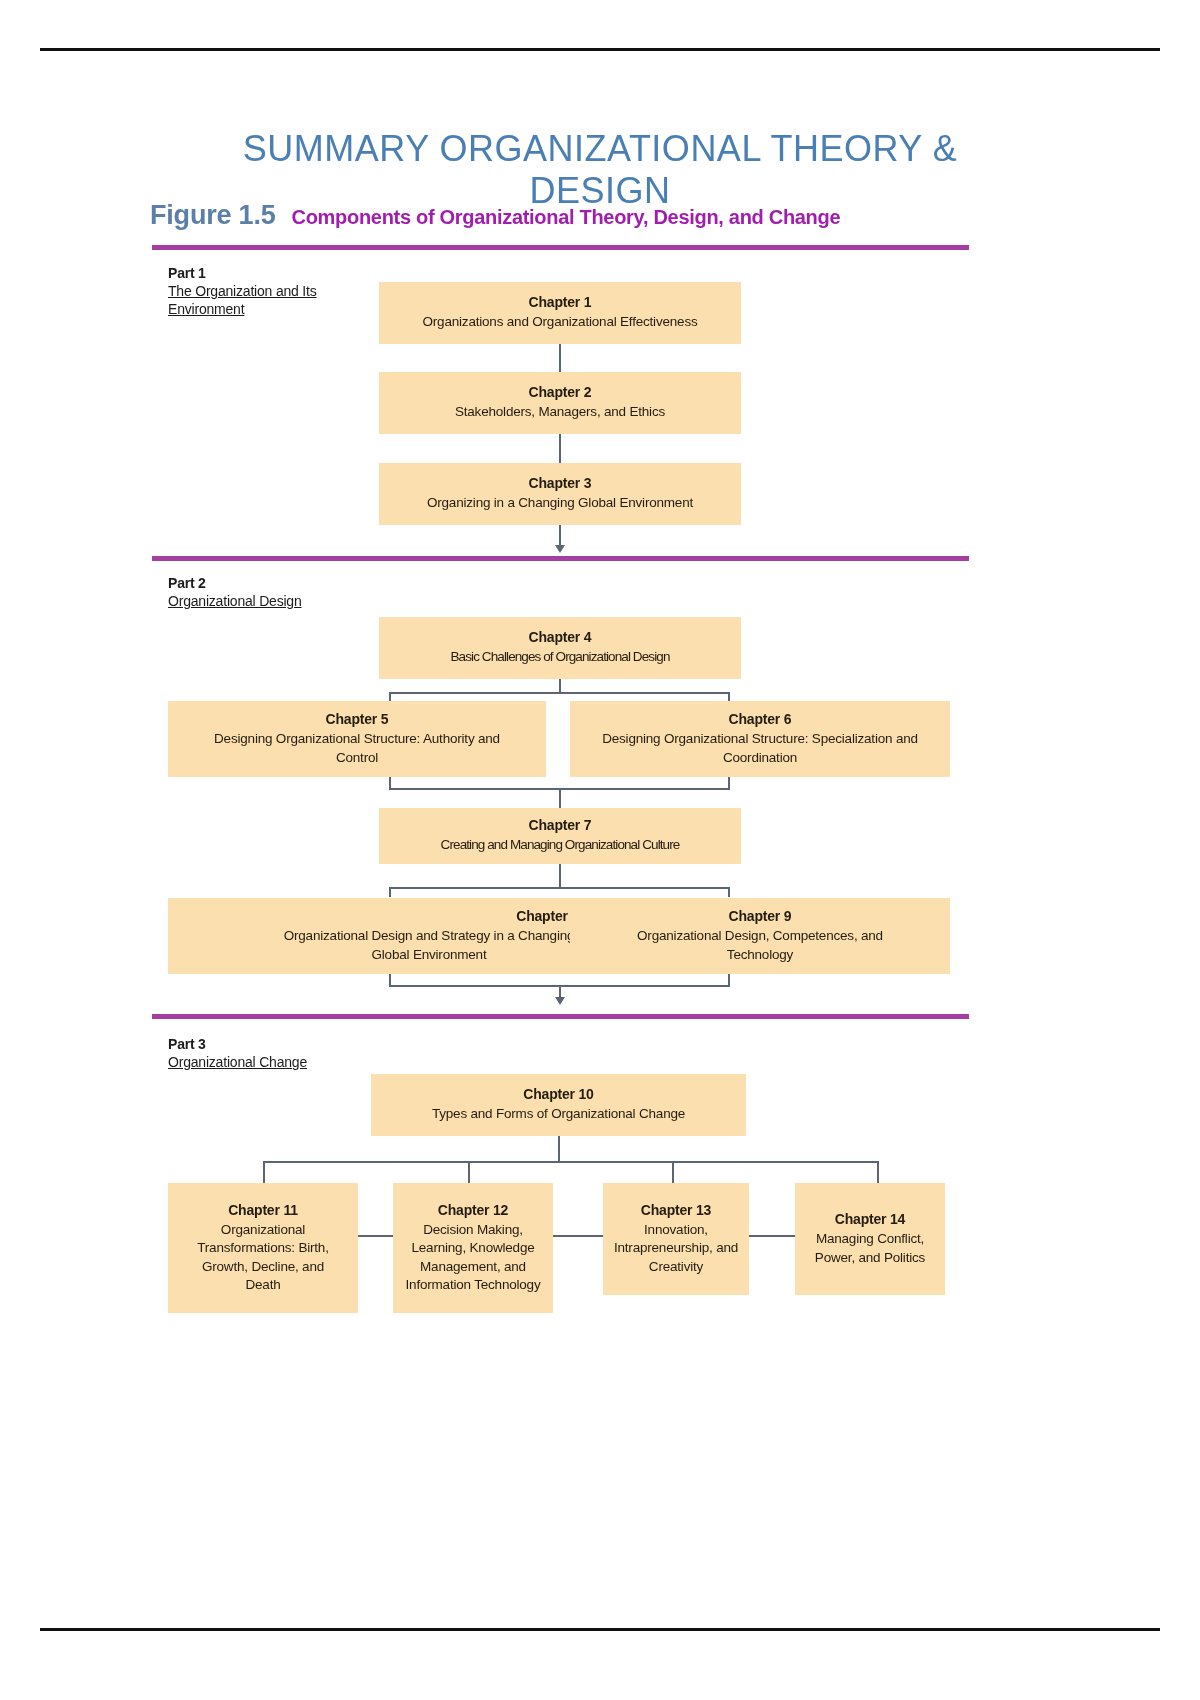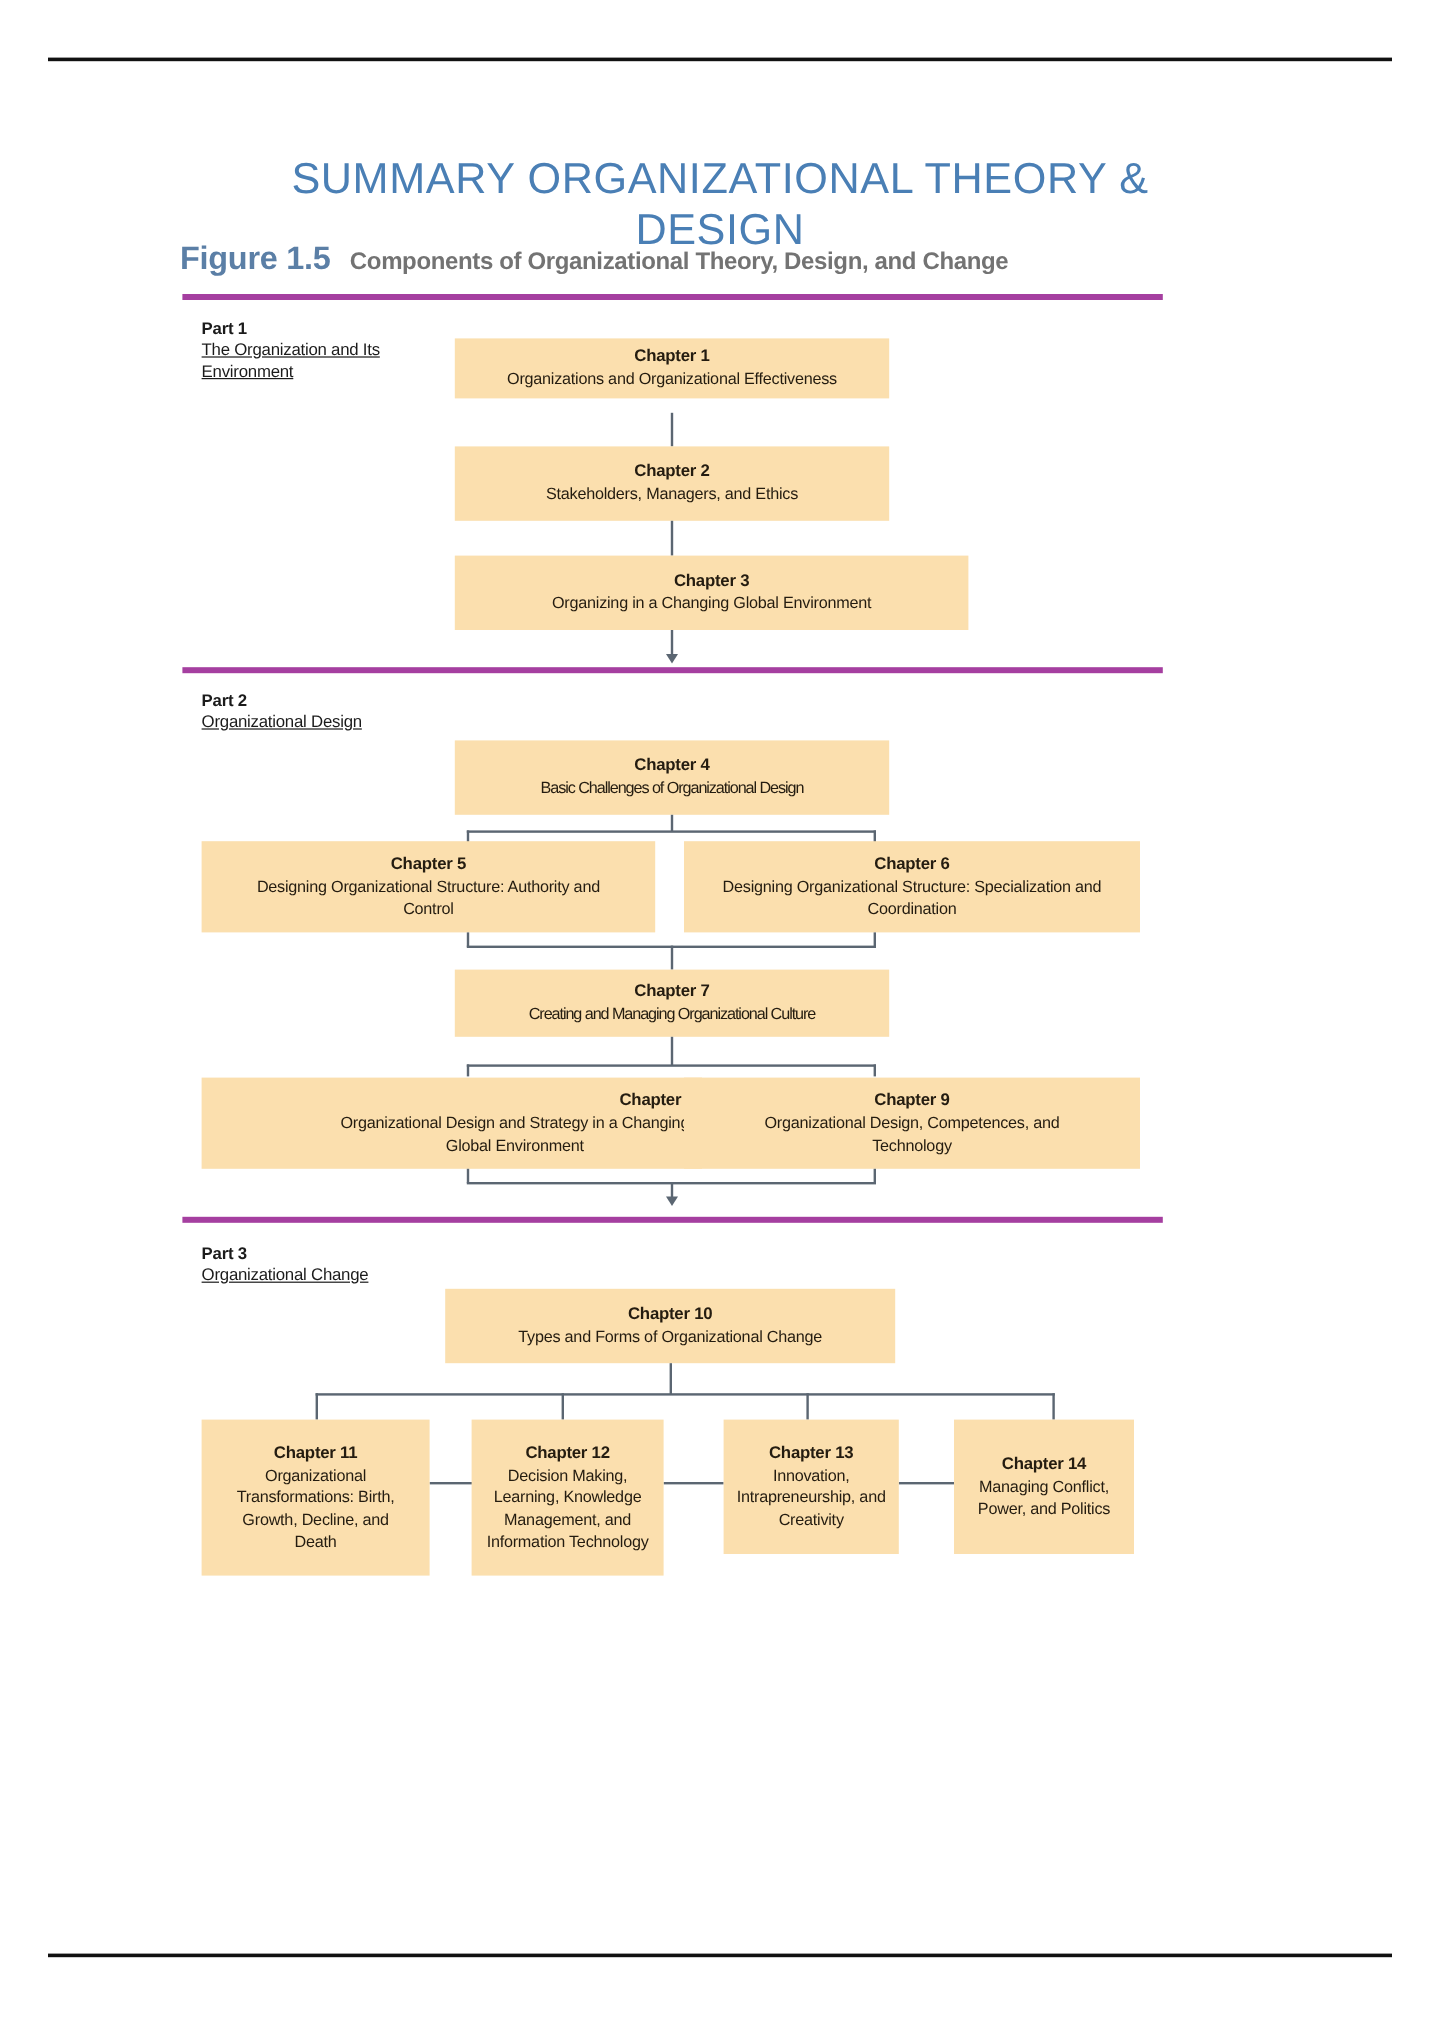--- a/index.html
+++ b/index.html
@@ -39,21 +39,21 @@
     position: absolute;
     left: 150px; top: 200px;
     display: flex; align-items: baseline; gap: 16px;
     white-space: nowrap;
   }
   .fig-label {
     font-size: 27px; font-weight: bold; color: #5b7fa6;
     letter-spacing: -0.2px;
   }
   .fig-text {
-    font-size: 20px; font-weight: bold; color: #737373;
+    font-size: 20px; font-weight: bold; color: #a21caf;
     letter-spacing: -0.3px;
   }
 
   
   .divider {
     position: absolute;
     left: 152px; width: 817px; height: 5px;
     background: #a53fa0;
   }
   #div1 { top: 245px; }
@@ -117,35 +117,35 @@
 
   <div class="divider" id="div1"></div>
   <div class="divider" id="div2"></div>
   <div class="divider" id="div3"></div>
 
   <div class="part-label" style="left:168px; top:264px;">
     <span class="pname">Part 1</span>
     <span class="pdesc" style="max-width:160px;">The Organization and Its Environment</span>
   </div>
 
-  <div class="box" style="left:379px; top:282px; width:362px; height:50px;align-items:center;">
+  <div class="box" style="left:379px; top:282px; width:362px; height:62px;align-items:center;">
     <div class="ch-num">Chapter 1</div>
     <div class="ch-title">Organizations and Organizational Effectiveness</div>
   </div>
 
   <div class="vline" style="left:559px; top:344px; height:28px;"></div>
 
   <div class="box" style="left:379px; top:372px; width:362px; height:62px;">
     <div class="ch-num">Chapter 2</div>
     <div class="ch-title">Stakeholders, Managers, and Ethics</div>
   </div>
 
   <div class="vline" style="left:559px; top:434px; height:29px;"></div>
 
-  <div class="box" style="left:379px; top:463px; width:428px; height:62px;">
+  <div class="box" style="left:379px; top:463px; width:362px; height:62px;">
     <div class="ch-num">Chapter 3</div>
     <div class="ch-title">Organizing in a Changing Global Environment</div>
   </div>
 
   <div class="vline" style="left:559px; top:525px; height:22px;"></div>
   <div class="arrow" style="left:555px; top:545px;"></div>
 
   <div class="part-label" style="left:168px; top:574px;">
     <span class="pname">Part 2</span>
     <span class="pdesc">Organizational Design</span>

